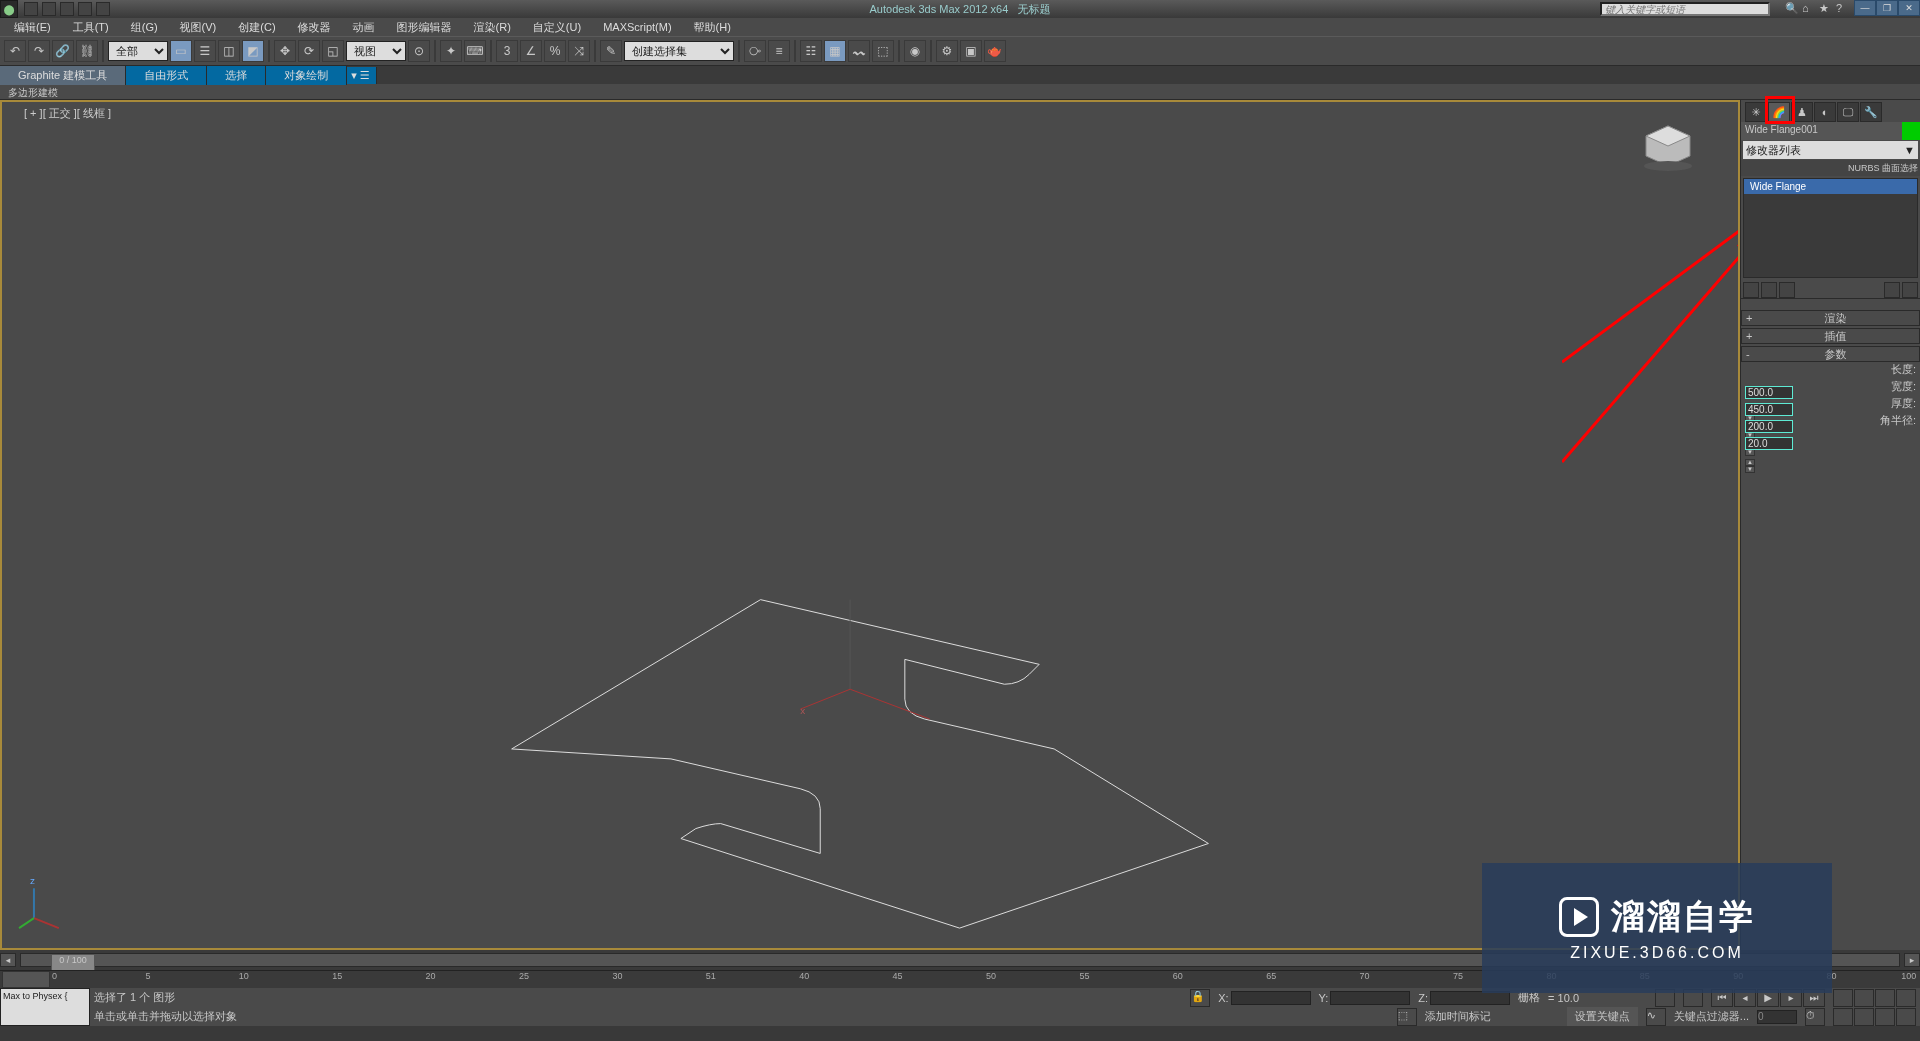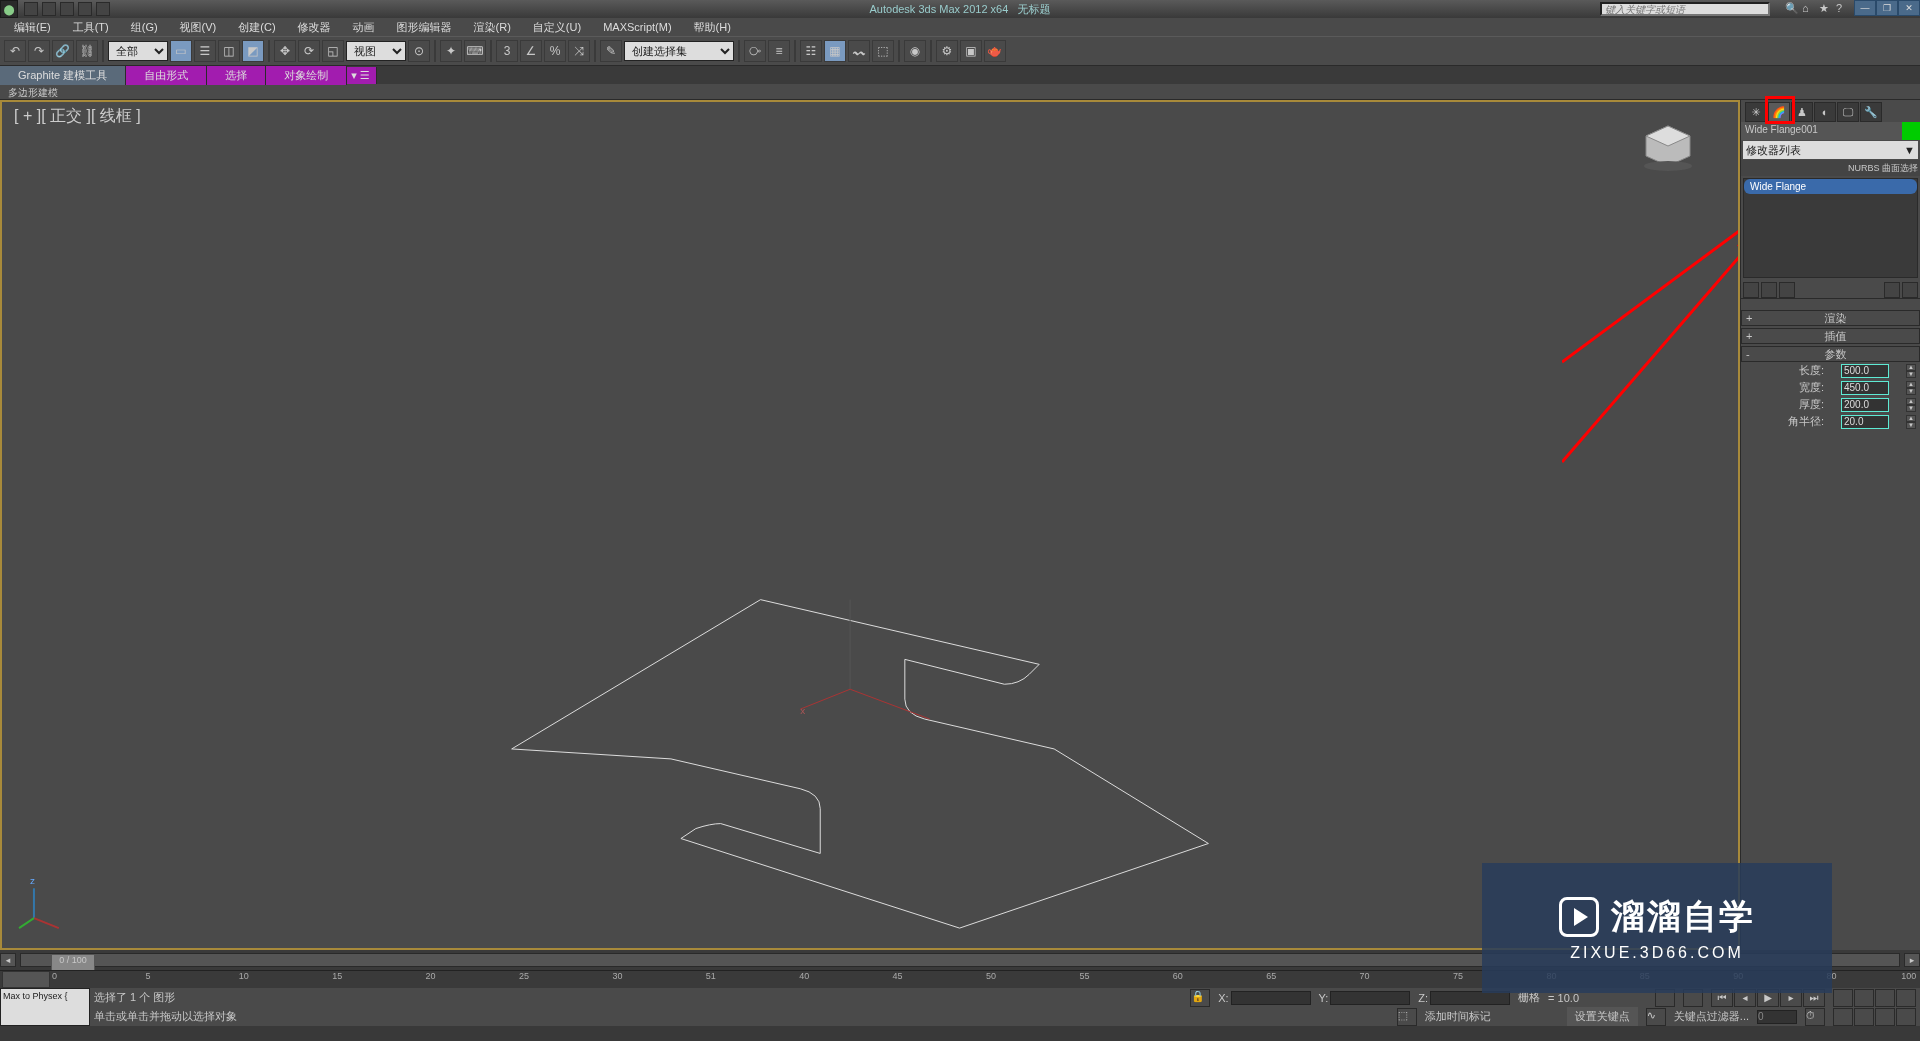--- a/index.html
+++ b/index.html
@@ -23,53 +23,53 @@
   
   
   .toolbar { height:30px; background:#4a4a4a; border-top:1px solid #5a5a5a; border-bottom:1px solid #2a2a2a; display:flex; align-items:center; padding:0 4px; gap:2px;}
   .tb-btn { width:22px; height:22px; background:#4a4a4a; border:1px solid #3a3a3a; display:flex;align-items:center;justify-content:center;font-size:12px;}
   .tb-btn.active { background:#7a9ac0; }
   .tb-sep { width:2px; height:22px; background:#3a3a3a; margin:0 2px;}
   .tb-combo { height:20px; background:#ddd; color:#222; font-size:11px; border:1px solid #222; padding:0 3px;}
   
   
   .ribbon { height:18px; background:#3a3a3a; display:flex; align-items:center;}
-  .ribbon-tab { padding:2px 18px; background:#a21caf; color:#ddd; font-size:11px; border-right:1px solid #2a2a2a;}
+  .ribbon-tab { padding:2px 18px; background:#0369a1; color:#ddd; font-size:11px; border-right:1px solid #2a2a2a;}
   .ribbon-tab.active { background:#5a6a7a;}
   .subribbon { height:16px; background:#4a4a4a; padding:2px 8px; font-size:10px; border-bottom:1px solid #2a2a2a;}
   
   
   .main { display:flex; height:850px;}
   .viewport { flex:1; background:#4a4a4a; border:2px solid #a88a3a; position:relative; overflow:hidden;}
-  .vp-label { position:absolute; top:4px; left:12px; color:#ccc; font-size:16px;}
+  .vp-label { position:absolute; top:4px; left:22px; color:#ccc; font-size:11px;}
   .vp-svg { width:100%; height:100%;}
   .viewcube { position:absolute; top:20px; right:40px; width:60px; height:50px;}
   
   
   .cmdpanel { width:180px; background:#4a4a4a; border-left:1px solid #2a2a2a; display:flex; flex-direction:column;}
   .cmd-tabs { height:22px; display:flex; gap:1px; padding:2px 4px; position:relative;}
   .cmd-tab { width:22px; height:20px; background:#3a3a3a; border:1px solid #2a2a2a; display:flex;align-items:center;justify-content:center;font-size:11px;}
   .cmd-tab.active { background:#5a5a5a;}
   .red-box1 { position:absolute; border:3px solid red; pointer-events:none;}
   .objname-row { display:flex; height:18px;}
   .objname { flex:1; background:#555; font-size:10px; padding:2px 4px;}
   .colorswatch { width:18px; background:#0c0;}
   .modlist-combo { height:18px; background:#ddd; color:#222; margin:1px 2px; font-size:11px; display:flex;align-items:center;justify-content:space-between;padding:0 3px;}
   .mod-buttons { display:flex; flex-wrap:wrap; gap:1px; padding:2px;}
   .mod-btn { width:85px; height:17px; background:#555; border:1px solid #3a3a3a; font-size:10px; display:flex;align-items:center;justify-content:center;}
   .mod-btn.disabled { color:#777;}
   .nurbs-row { height:16px; background:#444; font-size:9px; text-align:right; padding:2px;}
   .stack { margin:2px; height:100px; background:#3a3a3a; border:1px solid #2a2a2a;}
-  .stack-item { background:#3a6aaa; color:#fff; padding:2px 6px; font-size:10px;border-radius:6px;}
+  .stack-item { background:#3a6aaa; color:#fff; padding:2px 6px; font-size:10px;}
   .stack-tools { height:18px; display:flex; gap:2px; padding:2px; justify-content:space-between;}
   .stack-tool { width:16px;height:16px;background:#444;border:1px solid #2a2a2a;}
   .rollout-hdr { height:16px; background:#4a4a4a; border:1px solid #2a2a2a; display:flex; align-items:center; padding:0 4px; font-size:11px; margin-top:2px;}
   .rollout-hdr .exp { width:10px;}
   .rollout-hdr .ttl { flex:1; text-align:center;}
-  .param-row { display:flex; align-items:center; height:17px; padding:0 4px; gap:17px;}
+  .param-row { display:flex; height:17px; padding:0 4px; gap:9px;flex-direction:column;}
   .param-label { flex:1; text-align:right; font-size:11px;}
   .spinner { width:48px; height:14px; background:#333; border:1px solid #5eead4; color:#ddd; font-size:10px; padding:0 2px;}
   .spin-btns { width:10px; height:14px; display:flex; flex-direction:column;}
   .spin-btns div{flex:1;background:#555;border:1px solid #333;font-size:6px;text-align:center;line-height:5px;}
   
   
   .arrow { position:absolute; pointer-events:none;}
   
   
   .timeline-area { height:20px; background:#3a3a3a; display:flex; align-items:center;}

